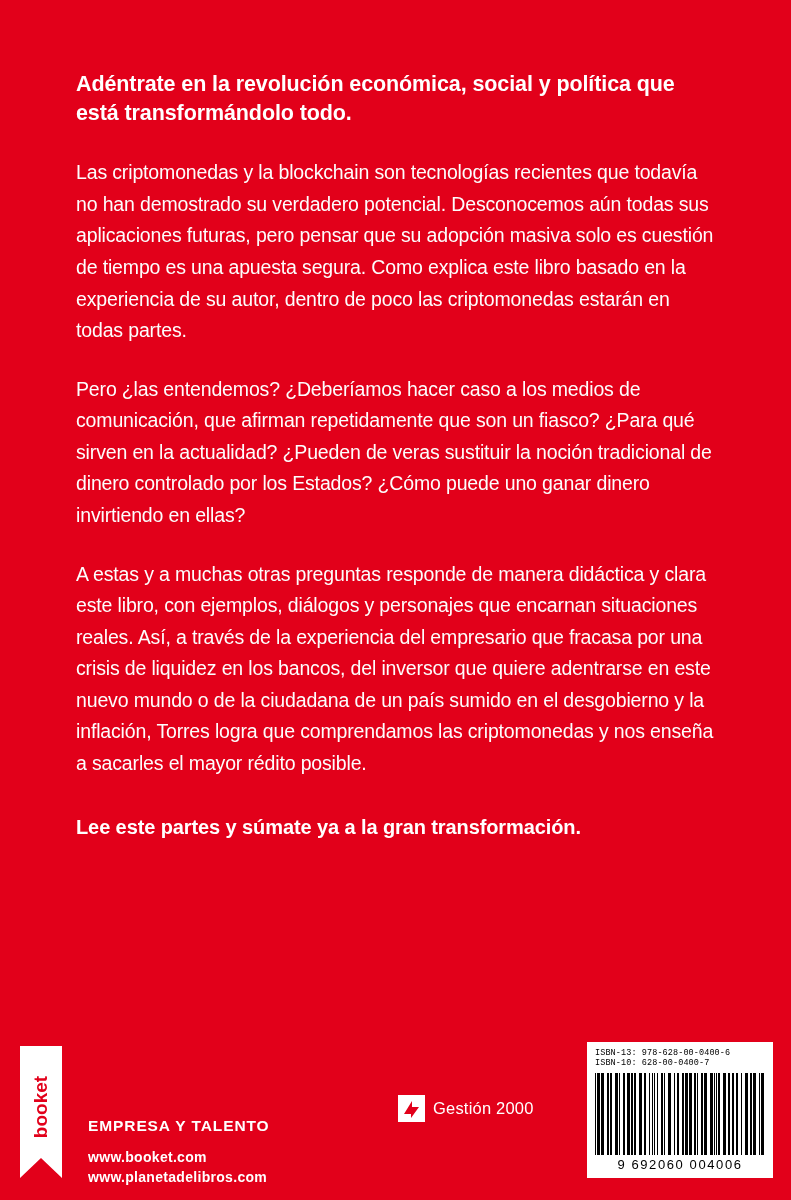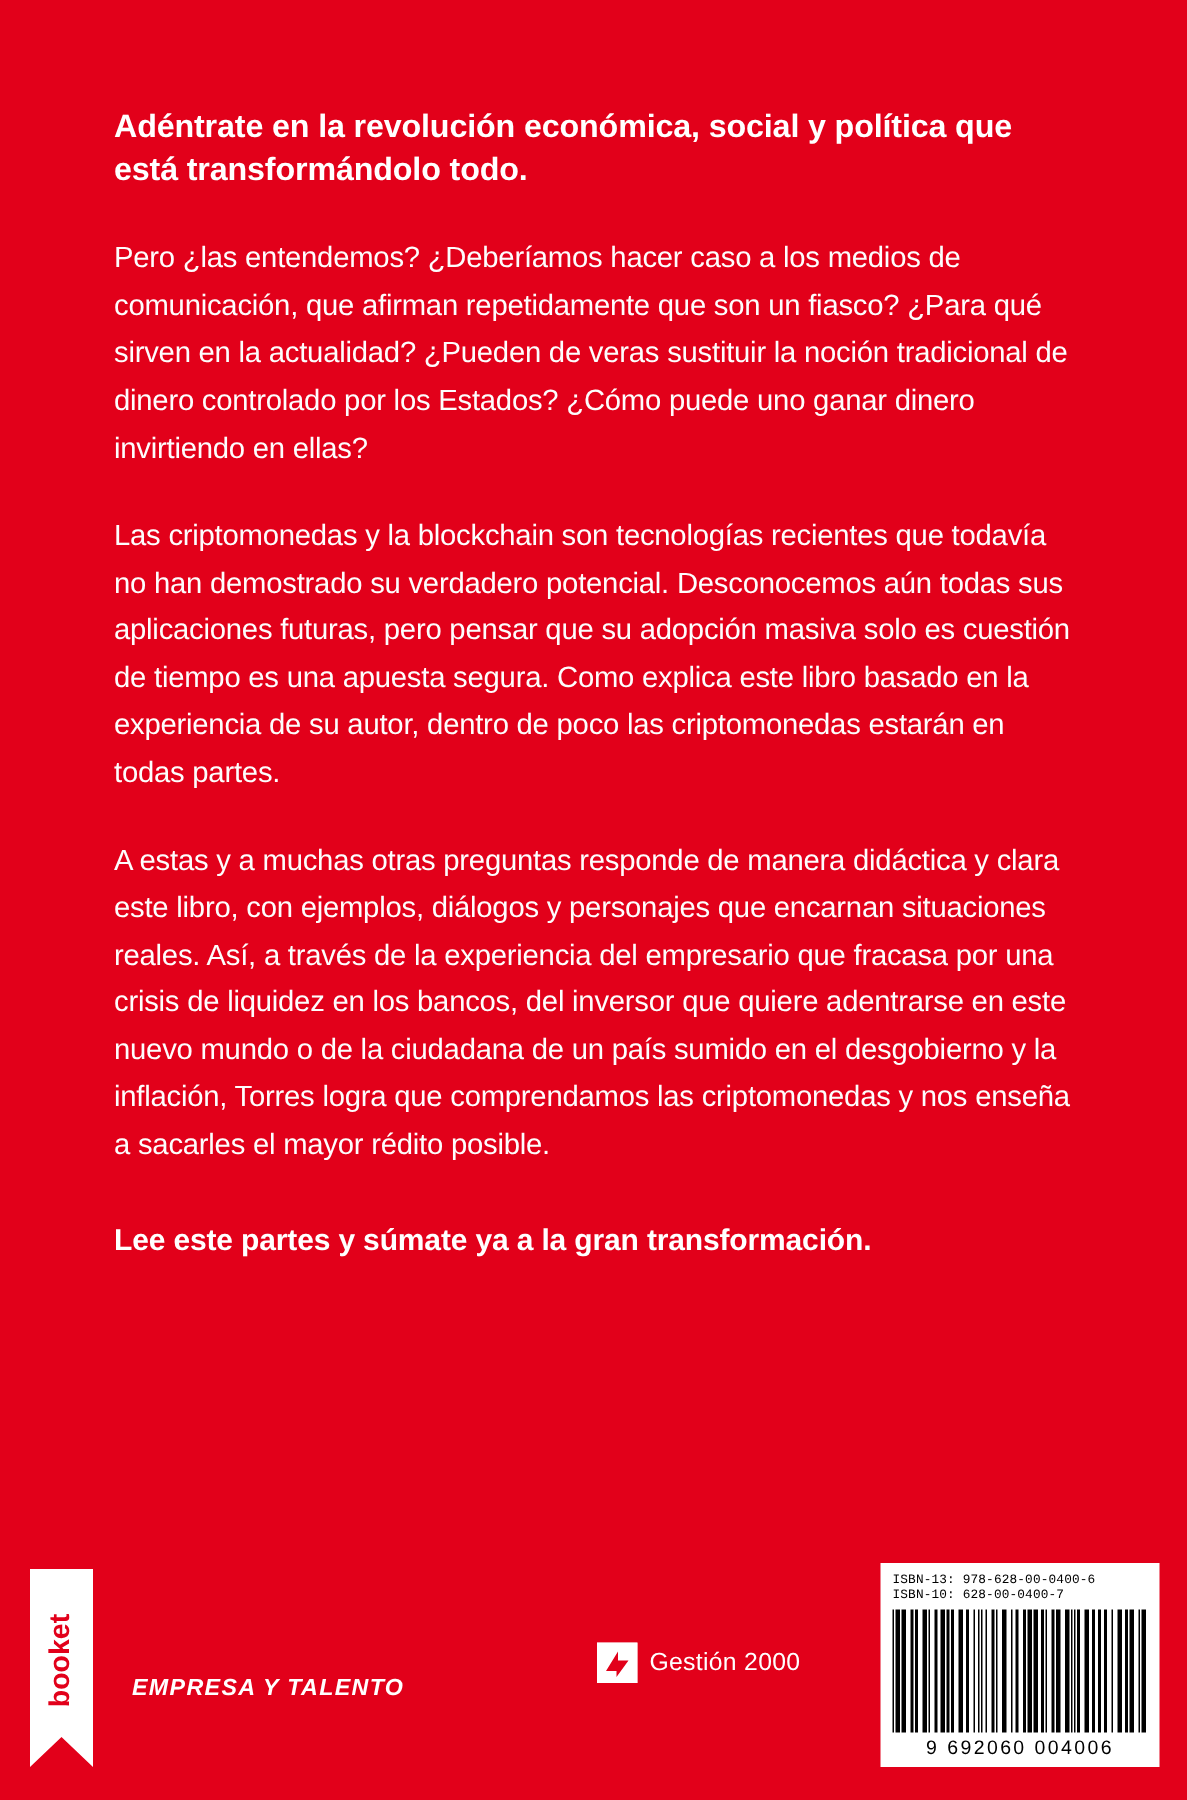--- a/index.html
+++ b/index.html
@@ -98,21 +98,20 @@
     position: absolute;
     left: 88px;
     bottom: 58px;
     width: 330px;
   }
   .imprint-title {
     font-size: 15.5px;
     font-weight: bold;
     letter-spacing: 0.9px;
     margin: 0 0 7px 0;
-    font-style: italic;
   }
   .imprint-sub {
     font-size: 13.5px;
     font-weight: normal;
     letter-spacing: 0.2px;
     margin: 0;
     color: #ffffff;
   }
   .urls {
     position: absolute;
@@ -188,37 +187,41 @@
     margin-top: 2px;
   }
 </style>
 </head>
 <body>
 
 <div class="page">
 
   <div class="content">
     <h1 class="headline">Adéntrate en la revolución económica, social y política que está transformándolo todo.</h1>
+    <p class="para">Las criptomonedas y la blockchain son tecnologías recientes que todavía no han demostrado su verdadero potencial. Desconocemos aún todas sus aplicaciones futuras, pero pensar que su adopción masiva solo es cuestión de tiempo es una apuesta segura. Como explica este libro basado en la experiencia de su autor, dentro de poco las criptomonedas estarán en todas partes.</p>
     <p class="para">Pero ¿las entendemos? ¿Deberíamos hacer caso a los medios de comunicación, que afirman repetidamente que son un fiasco? ¿Para qué sirven en la actualidad? ¿Pueden de veras sustituir la noción tradicional de dinero controlado por los Estados? ¿Cómo puede uno ganar dinero invirtiendo en ellas?</p>
-    <p class="para">Las criptomonedas y la blockchain son tecnologías recientes que todavía no han demostrado su verdadero potencial. Desconocemos aún todas sus aplicaciones futuras, pero pensar que su adopción masiva solo es cuestión de tiempo es una apuesta segura. Como explica este libro basado en la experiencia de su autor, dentro de poco las criptomonedas estarán en todas partes.</p>
     <p class="para last">A estas y a muchas otras preguntas responde de manera didáctica y clara este libro, con ejemplos, diálogos y personajes que encarnan situaciones reales. Así, a través de la experiencia del empresario que fracasa por una crisis de liquidez en los bancos, del inversor que quiere adentrarse en este nuevo mundo o de la ciudadana de un país sumido en el desgobierno y la inflación, Torres logra que comprendamos las criptomonedas y nos enseña a sacarles el mayor rédito posible.</p>
     <p class="closing">Lee este partes y súmate ya a la gran transformación.</p>
   </div>
 
   <div class="footer">
 
     <div class="booket-logo">
       <div class="booket-flag"></div>
       <div class="booket-text">booket</div>
     </div>
 
     <div class="imprint">
       <p class="imprint-title">EMPRESA Y TALENTO</p>
     </div>
 
+    <div class="urls">
+      <div>www.booket.com</div>
+      <div>www.planetadelibros.com</div>
+    </div>
 
     <div class="publisher">
       <span class="publisher-mark">
         <svg width="27" height="27" viewBox="0 0 27 27">
           <rect x="0" y="0" width="27" height="27" fill="#ffffff"></rect>
           <path d="M6 19 L14 6 L14 12 L21 12 L13 23 L13 19 Z" fill="#e2001a"></path>
         </svg>
       </span>
       <span class="publisher-name">Gestión 2000</span>
     </div>

